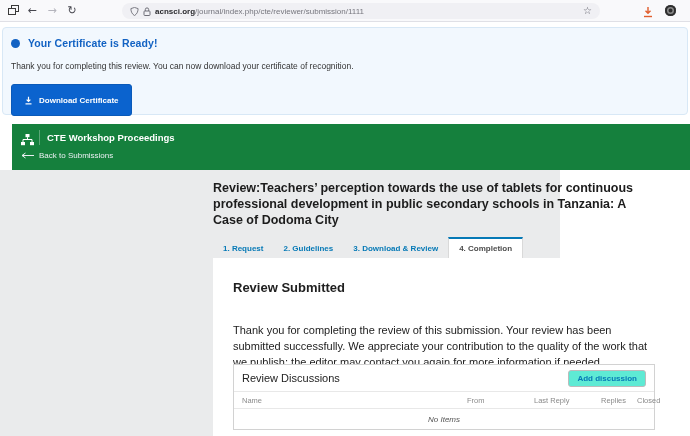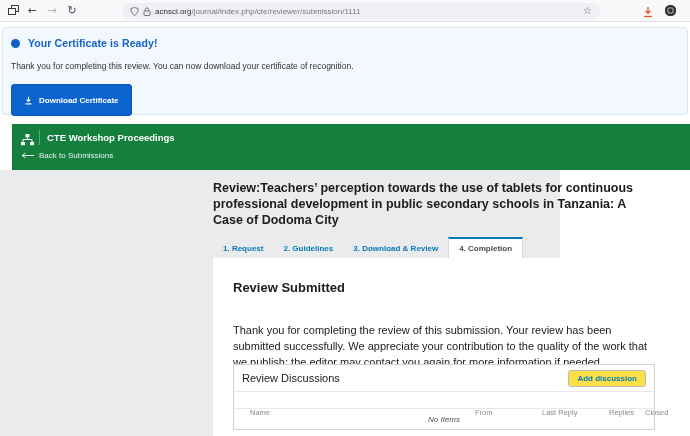--- a/index.html
+++ b/index.html
@@ -24,21 +24,21 @@
   .win-icon .r2 { position:absolute; left:0; top:3px; width:8px; height:7px; border:1.5px solid #3a3a3a; background:#f9f9fb;}
   .nav-btn { position:absolute; top:3px; font-size:11px; color:#45454d; width:16px; text-align:center; line-height:16px;}
   .nav-btn.disabled { color:#b4b4bc; }
   .url-bar {
     position:absolute; left:122px; top:3px; width:478px; height:16px;
     background:#f0f0f4; border-radius:8px;
     display:flex; align-items:center; padding:0 8px;
   }
   .url-bar svg { flex:none; margin-right:4px; }
   .url-text { font-size:8px; color:#76767e; white-space:nowrap; overflow:hidden; }
-  .url-text .host { color:#2a2a2e; font-weight:normal;text-align:center; }
+  .url-text .host { color:#2a2a2e; font-weight:bold;text-align:center; }
   .star { margin-left:auto; font-size:10px; color:#5b5b66; line-height:10px; }
   .toolbar-dl { position:absolute; right:36px; top:4px; }
   .ext-circle {
     position:absolute; right:14px; top:5px; width:11px; height:11px;
     border-radius:50%; background:#2e2e2e;
     box-shadow: inset 0 0 0 2px #2e2e2e, inset 0 0 0 3.5px #8a8a8a;
   }
 
   
   .banner {
@@ -95,26 +95,26 @@
   .panel-heading { position:absolute; left:20px; top:22px; font-size:13px; font-weight:bold; color:#202020; }
   .panel-msg { position:absolute; left:20px; top:64px; width:426px; font-size:11px; color:#222; line-height:16px; }
 
   .disc-box {
     position:absolute; left:20px; top:106px; width:422px;
     border:1px solid #d2d2d2; background:#fff;
   }
   .disc-head { height:26px; display:flex; align-items:center; padding:0 8px; }
   .disc-title { font-size:11px; font-weight:normal; color:#222; }
   .add-disc-btn {
-    margin-left:auto; background:#fde047; border:1px solid #bcbcbc; border-radius:3px;
+    margin-left:auto; background:#5eead4; border:1px solid #bcbcbc; border-radius:3px;
     padding:3px 8px; font-size:8px; font-weight:bold; color:#0679b6;
     font-family:"Liberation Sans", sans-serif; cursor:pointer;
   }
   .disc-cols { position:relative; height:17px; border-top:1px solid #e8e8e8; font-size:7.5px; color:#8b8b8b; }
-  .disc-cols span { position:absolute; top:16px;margin-left:8px; }
+  .disc-cols span { position:absolute; top:4px; }
   .col-name { left:8px; }
   .col-from { left:233px; }
   .col-lastreply { left:300px; }
   .col-replies { left:367px; }
   .col-closed { left:403px; }
   .disc-empty {
     height:21px; border-top:1px solid #e8e8e8;
     display:flex; align-items:center; justify-content:center;
     font-size:8px; font-style:italic; color:#555;
   }

